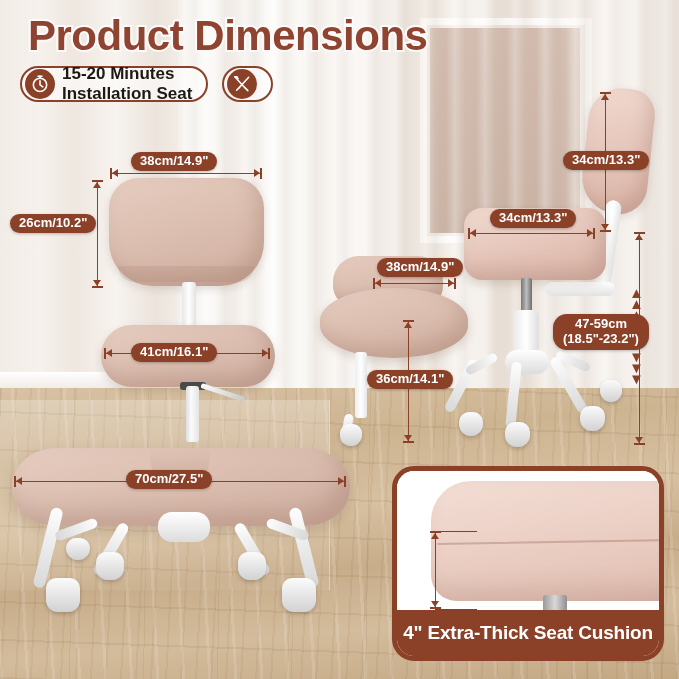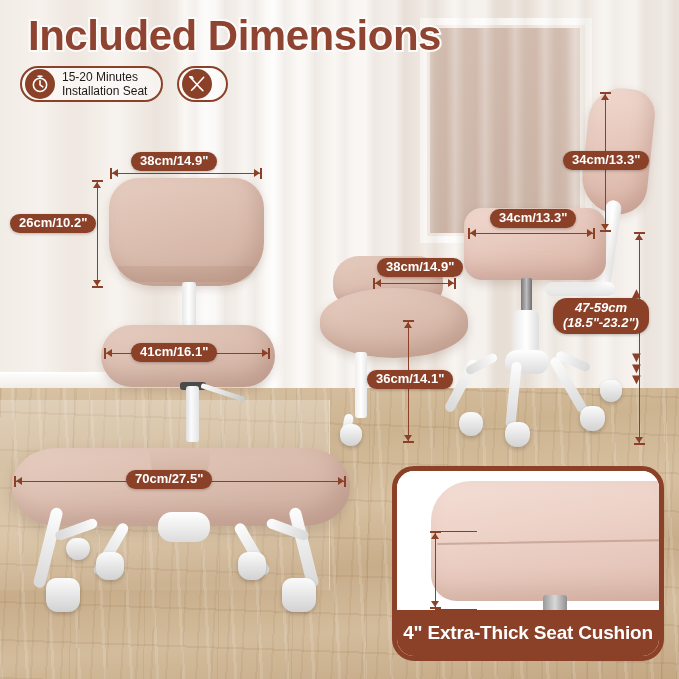--- a/index.html
+++ b/index.html
@@ -98,21 +98,21 @@
     border:2px solid #8b4028; border-radius:20px;
     background:rgba(255,255,255,.55);
     padding:2px 14px 2px 3px; height:36px;
   }
   .badge-icon {
     width:30px; height:30px; border-radius:50%;
     background:#8b4028; color:#fff;
     display:flex; align-items:center; justify-content:center; flex:0 0 auto;
   }
   .badge-text {
-    font-size:12px; font-weight:normal; color:#1d1915; line-height:1.18;
+    font-size:17px; font-weight:bold; color:#1d1915; line-height:1.18;
     white-space:nowrap;
   }
   .cush { background:linear-gradient(165deg,#e6cdc0 0%,#dcbfb1 45%,#cfae9f 100%); }
   .cush-lt { background:linear-gradient(165deg,#f0d9cf 0%,#e6c6ba 50%,#d8b3a5 100%); }
   .metal { background:linear-gradient(90deg,#dedede,#fbfbfb 40%,#e4e4e4); }
 
   
   .lc-back {
     position:absolute; left:109px; top:178px; width:155px; height:108px;
     border-radius:30px 30px 44px 44px;
@@ -339,40 +339,40 @@
   <div class="dim-v" style="left:605px;top:92px;height:140px;"></div>
   <div class="ah ah-u" style="left:601px;top:94px;"></div>
   <div class="ah ah-d" style="left:601px;top:224px;"></div>
   <div class="pill" style="left:563px;top:151px;">34cm/13.3"</div>
 
   <div class="dim-v" style="left:639px;top:232px;height:213px;"></div>
   <div class="ah ah-u" style="left:635px;top:234px;"></div>
   <div class="ah ah-d" style="left:635px;top:437px;"></div>
   <div class="chev" style="left:629px;top:288px;">▲<br>▲<br>▲</div>
   <div class="chev" style="left:629px;top:352px;">▼<br>▼<br>▼</div>
-  <div class="pill two" style="left:553px;top:298px;font-style:italic;">
+  <div class="pill two" style="left:553px;top:314px;">
     <span>47-59cm</span><br>
     <span>(18.5"-23.2")</span>
   </div>
 
   <div class="inset">
     <div class="inset-photo">
       <div class="inset-cush"></div>
       <div class="inset-seam"></div>
       <div class="inset-stem"></div>
       <div class="dim-v" style="left:38px;top:60px;height:78px;"></div>
       <div class="ah ah-u" style="left:34px;top:62px;"></div>
       <div class="ah ah-d" style="left:34px;top:130px;"></div>
       <div style="position:absolute;left:38px;top:60px;width:42px;height:1px;background:#6b4a38;"></div>
       <div style="position:absolute;left:38px;top:138px;width:42px;height:1px;background:#6b4a38;"></div>
     </div>
     <div class="inset-caption">4" Extra-Thick Seat Cushion</div>
   </div>
 
-  <div class="title">Included Dimensions</div>
+  <div class="title">Product Dimensions</div>
 
   <div class="badges">
     <div class="badge">
       <span class="badge-icon">
         <svg width="20" height="20" viewBox="0 0 24 24" fill="none" stroke="#fff" stroke-width="1.9">
           <circle cx="12" cy="13" r="8"></circle>
           <path d="M12 13 L12 8 M12 13 L15.4 15.4" stroke-linecap="round"></path>
           <path d="M9.6 2.6 h4.8" stroke-linecap="round"></path>
           <path d="M12 2.6 v2.4" stroke-linecap="round"></path>
         </svg>

